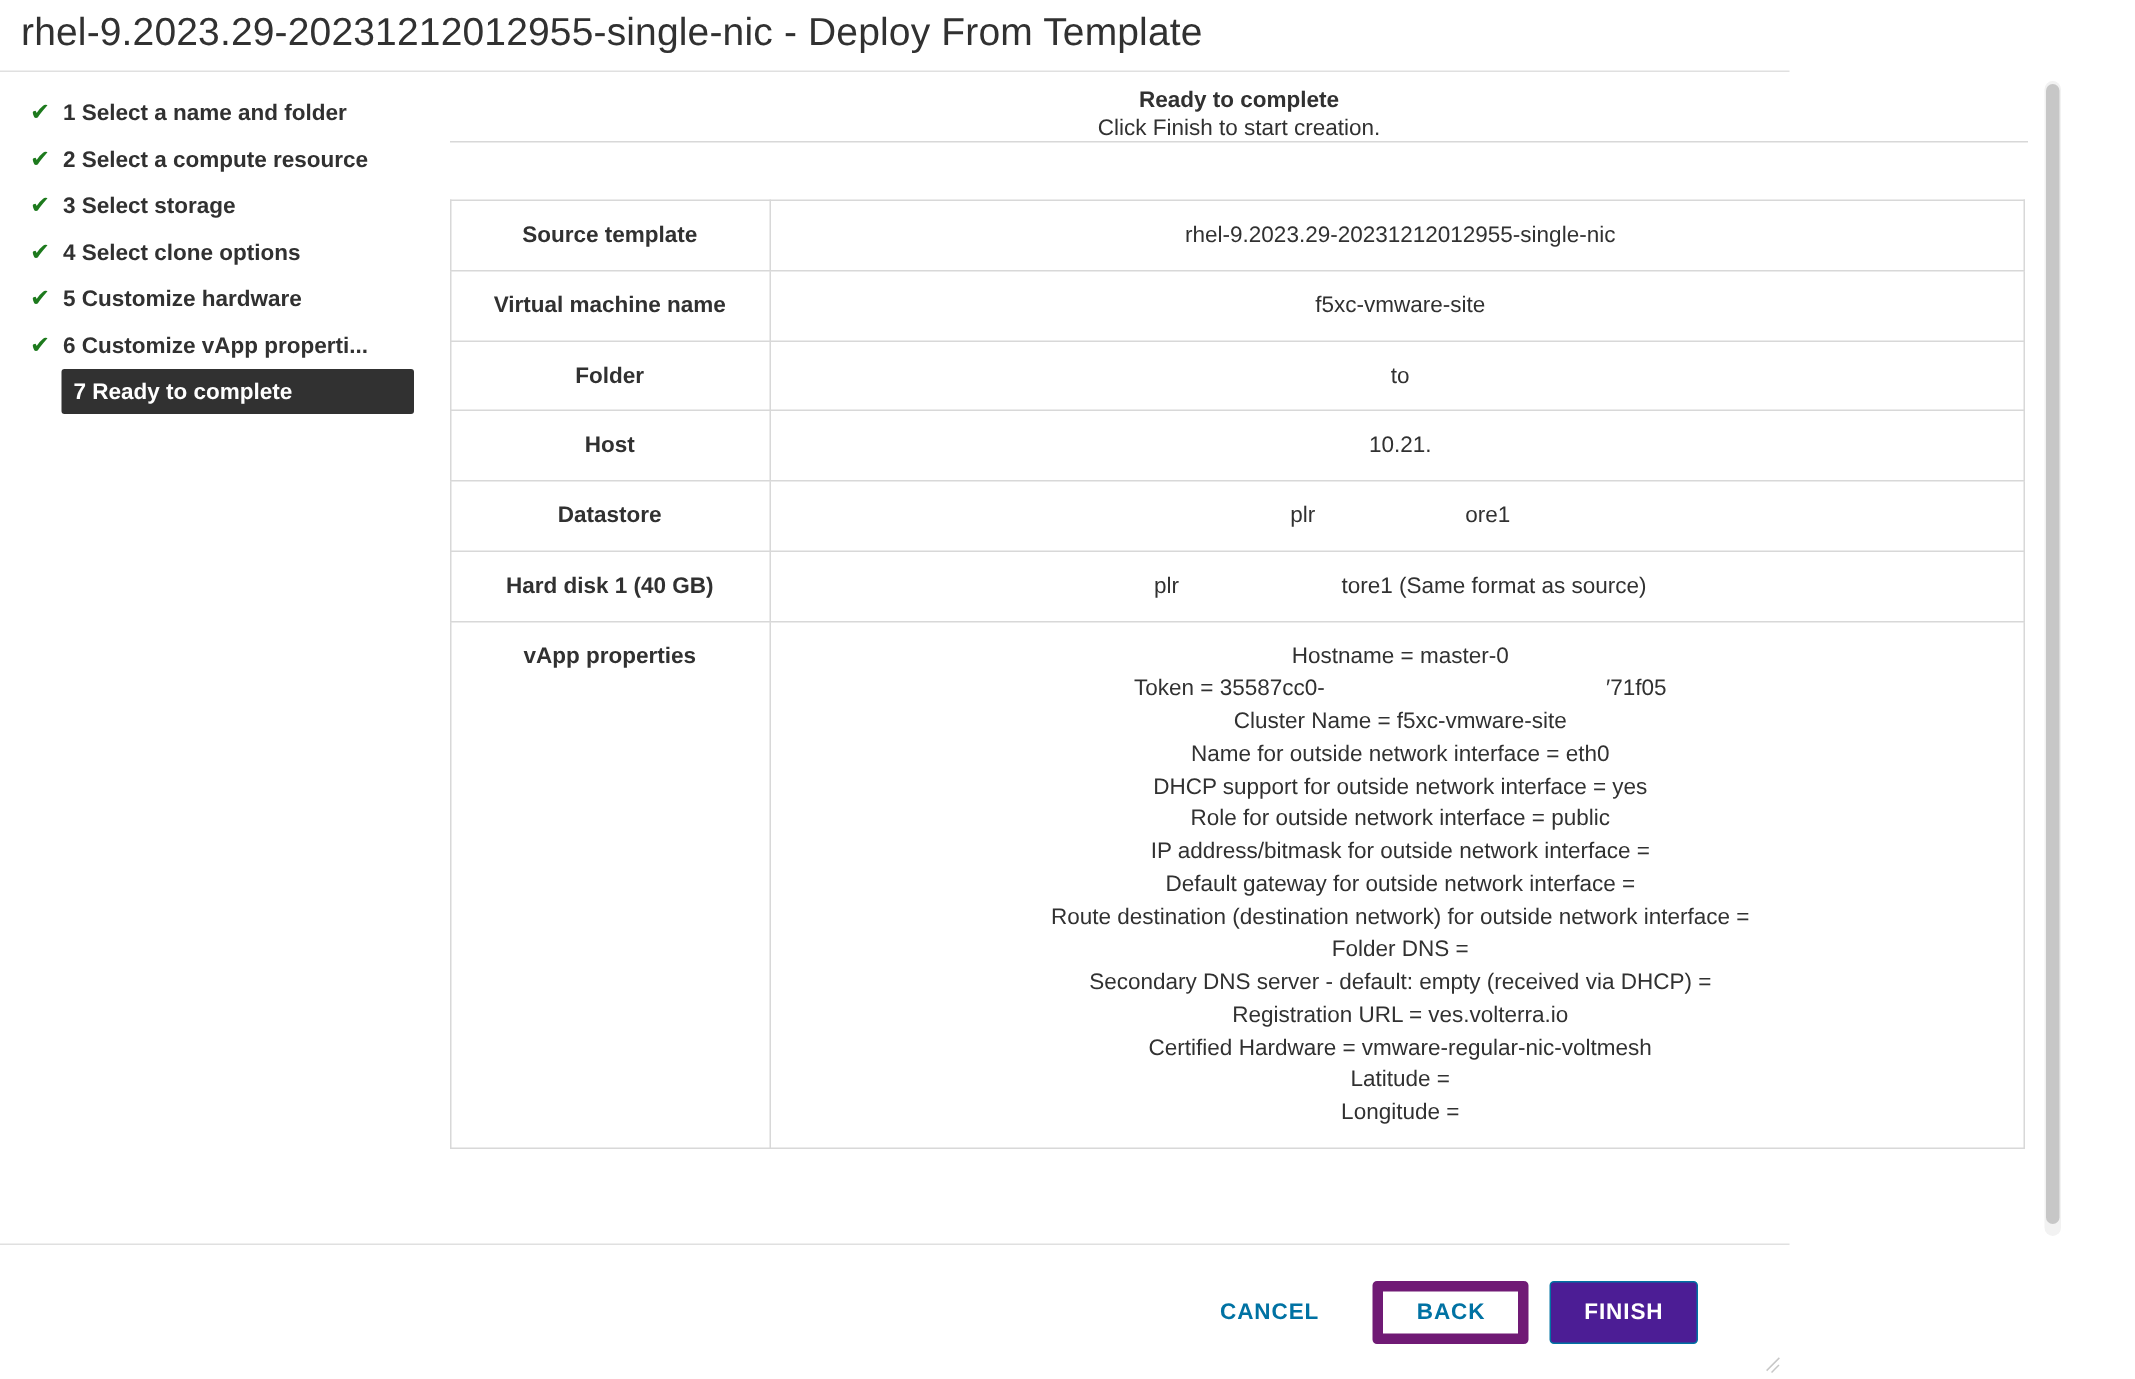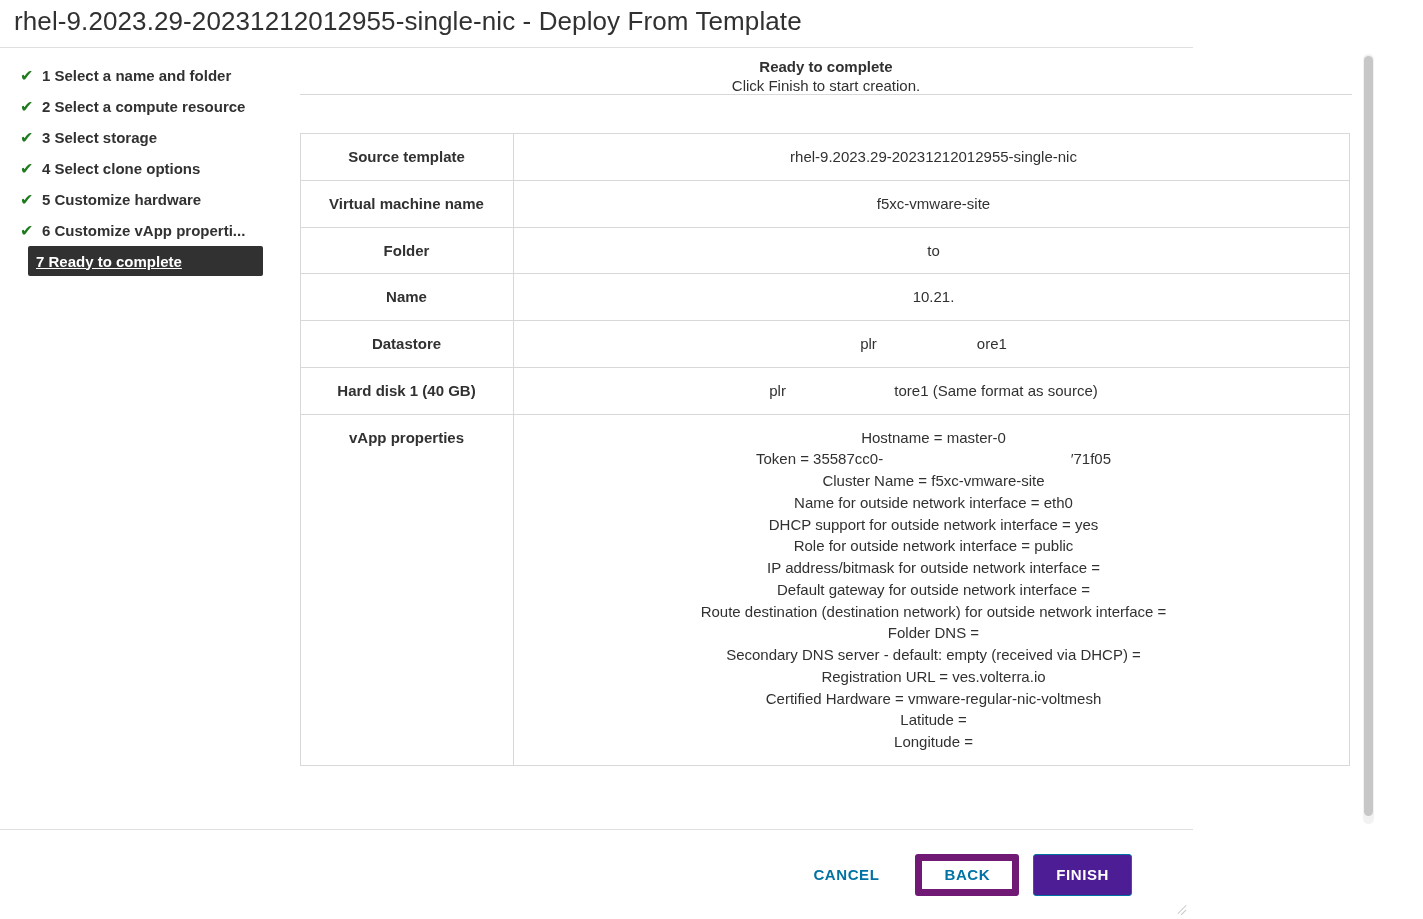--- a/index.html
+++ b/index.html
@@ -54,26 +54,25 @@
     width: 22px;
     display: inline-block;
     line-height: 1;
   }
   .nav-item .label {
     font-weight: 600;
   }
   .nav-item.current {
     background: #313131;
     color: #ffffff;
-    margin-left: 28px;
+    margin-left: 41px;
     padding-left: 8px;
     width: 235px;
     height: 30px;
     border-radius: 2px;
-    text-decoration: underline;
   }
   .nav-item.current .label { font-weight: 600; }
   
   .main {
     flex: 1;
     padding: 10px 0 0 0;
     position: relative;
     text-align: center;
   }
   .main-inner {
@@ -252,21 +251,21 @@
             </tr>
             <tr>
               <td class="key">Virtual machine name</td>
               <td class="val">f5xc-vmware-site</td>
             </tr>
             <tr>
               <td class="key">Folder</td>
               <td class="val">to</td>
             </tr>
             <tr>
-              <td class="key">Name</td>
+              <td class="key">Host</td>
               <td class="val">10.21.</td>
             </tr>
             <tr>
               <td class="key">Datastore</td>
               <td class="val vapp-line">plr                        ore1</td>
             </tr>
             <tr>
               <td class="key">Hard disk 1 (40 GB)</td>
               <td class="val vapp-line">plr                          tore1 (Same format as source)</td>
             </tr>

